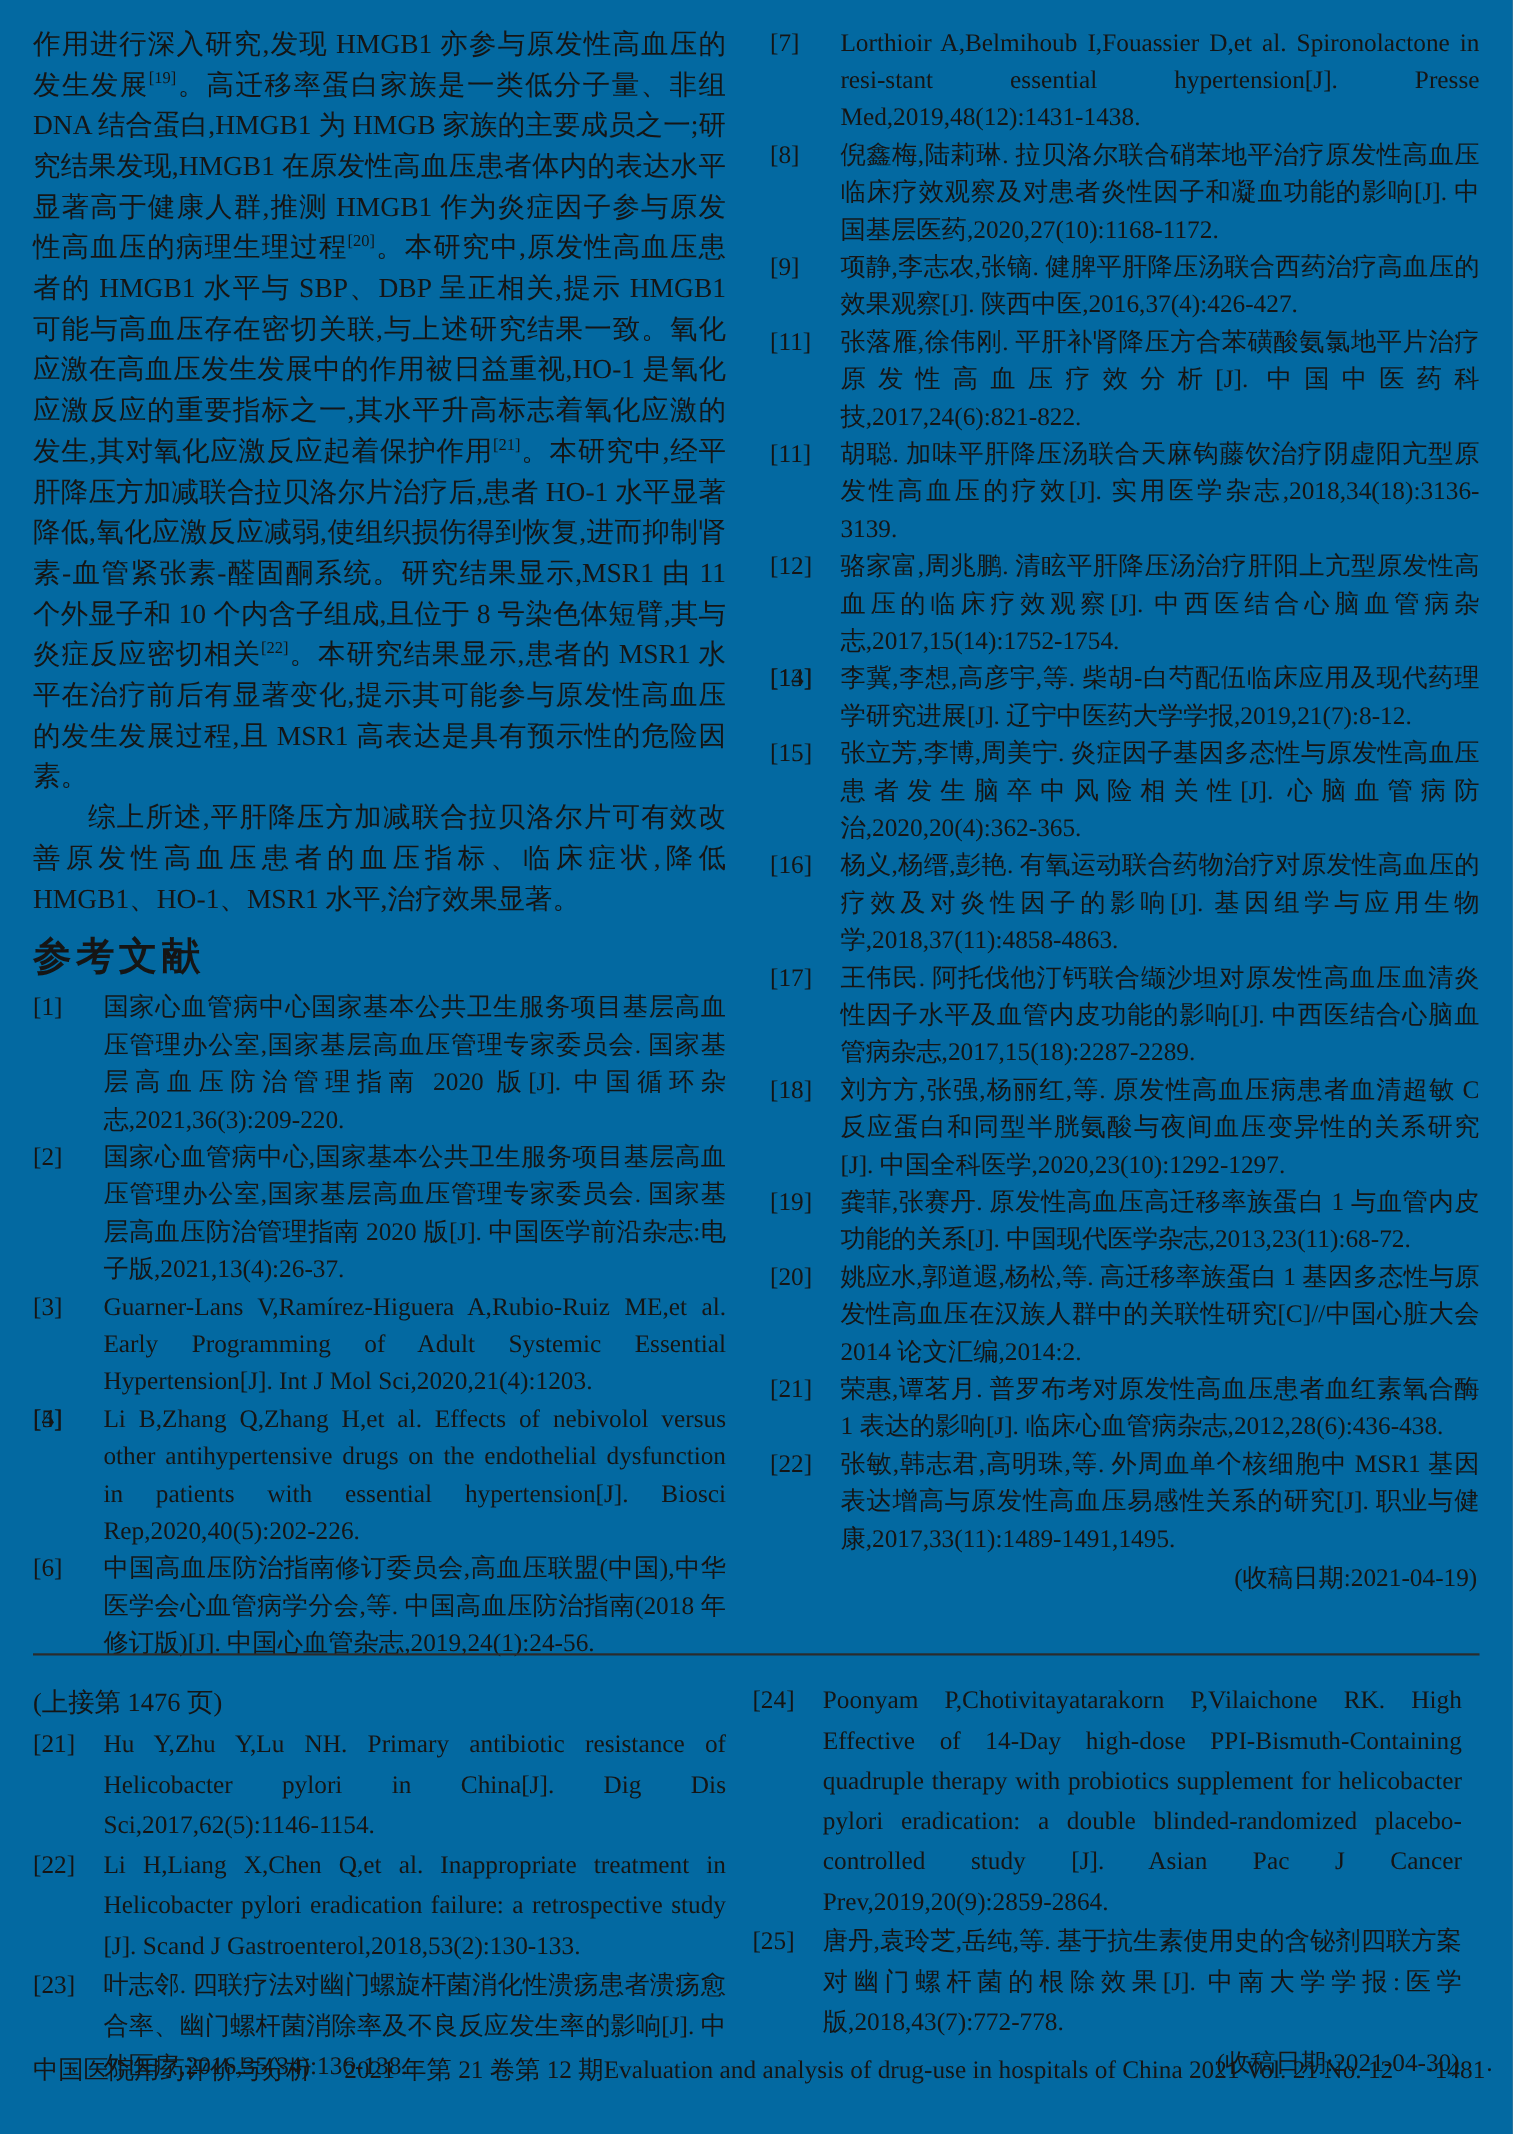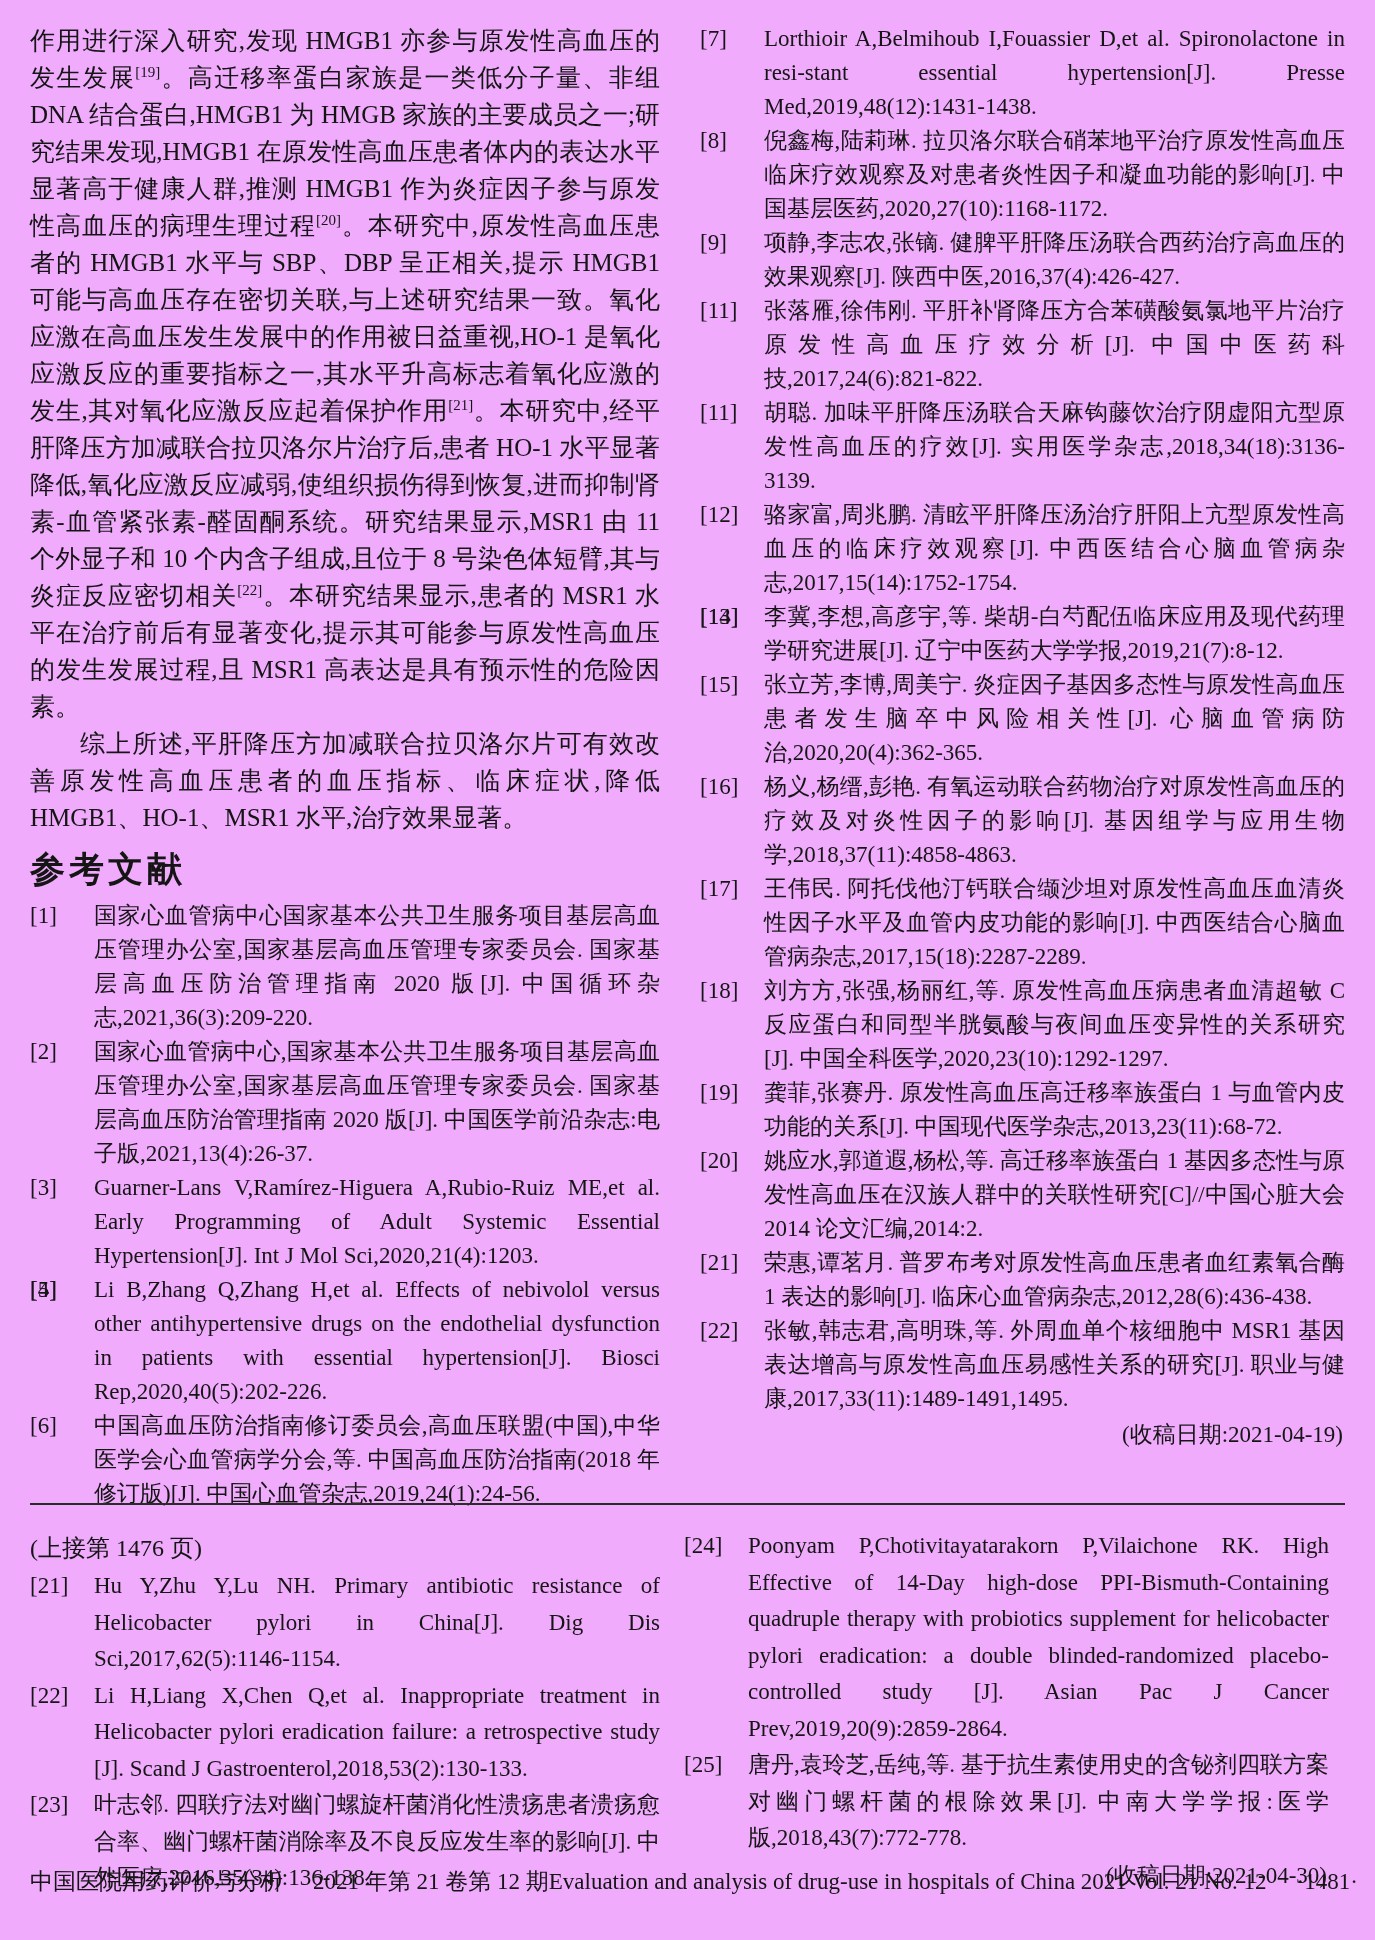--- a/index.html
+++ b/index.html
@@ -2,21 +2,21 @@
 <html><head>
 <meta charset="utf-8">
 <style>
   html, body { margin: 0; padding: 0; }
   body { background: #9a9a9a; }
   .page {
     position: relative;
     width: 1375px;
     height: 1940px;
     margin: 0 auto;
-    background: #f0abfc;
+    background: #0369a1;
     color: #151515;
     font-family: "Liberation Serif", "DejaVu Serif", serif;
     overflow: hidden;
   }
   .top-section {
     position: absolute;
     top: 22px; left: 30px; width: 1315px;
     display: flex; gap: 40px;
   }
   .col-left  { width: 630px; }

